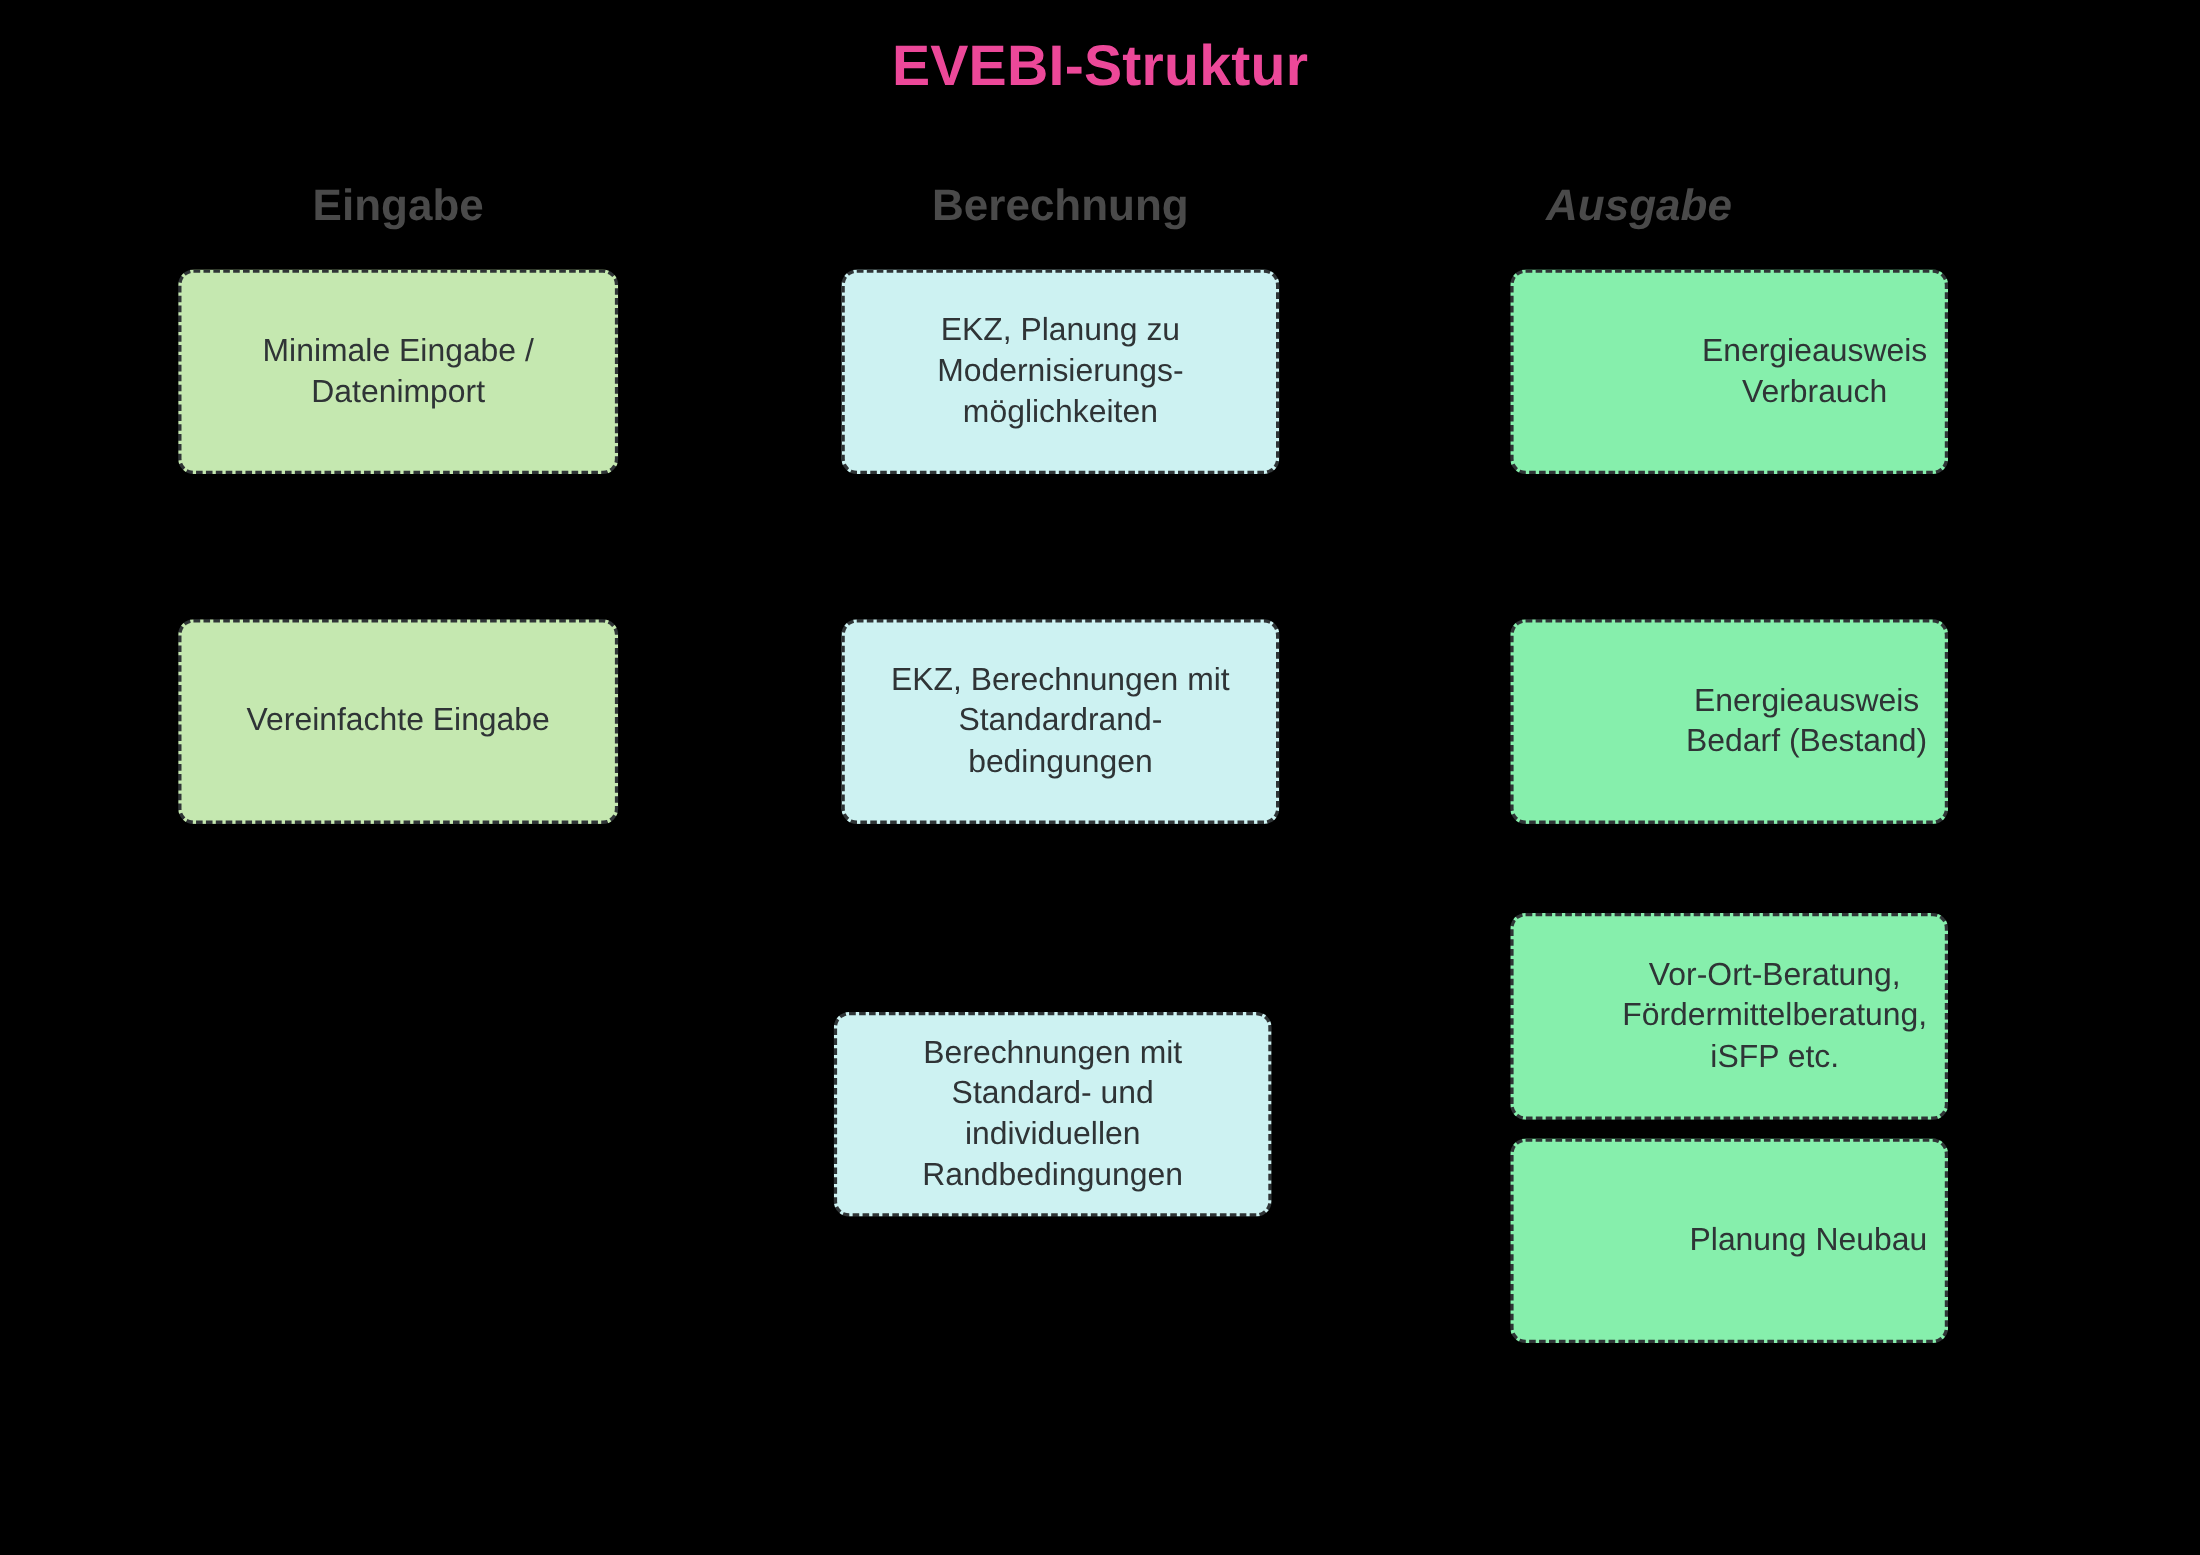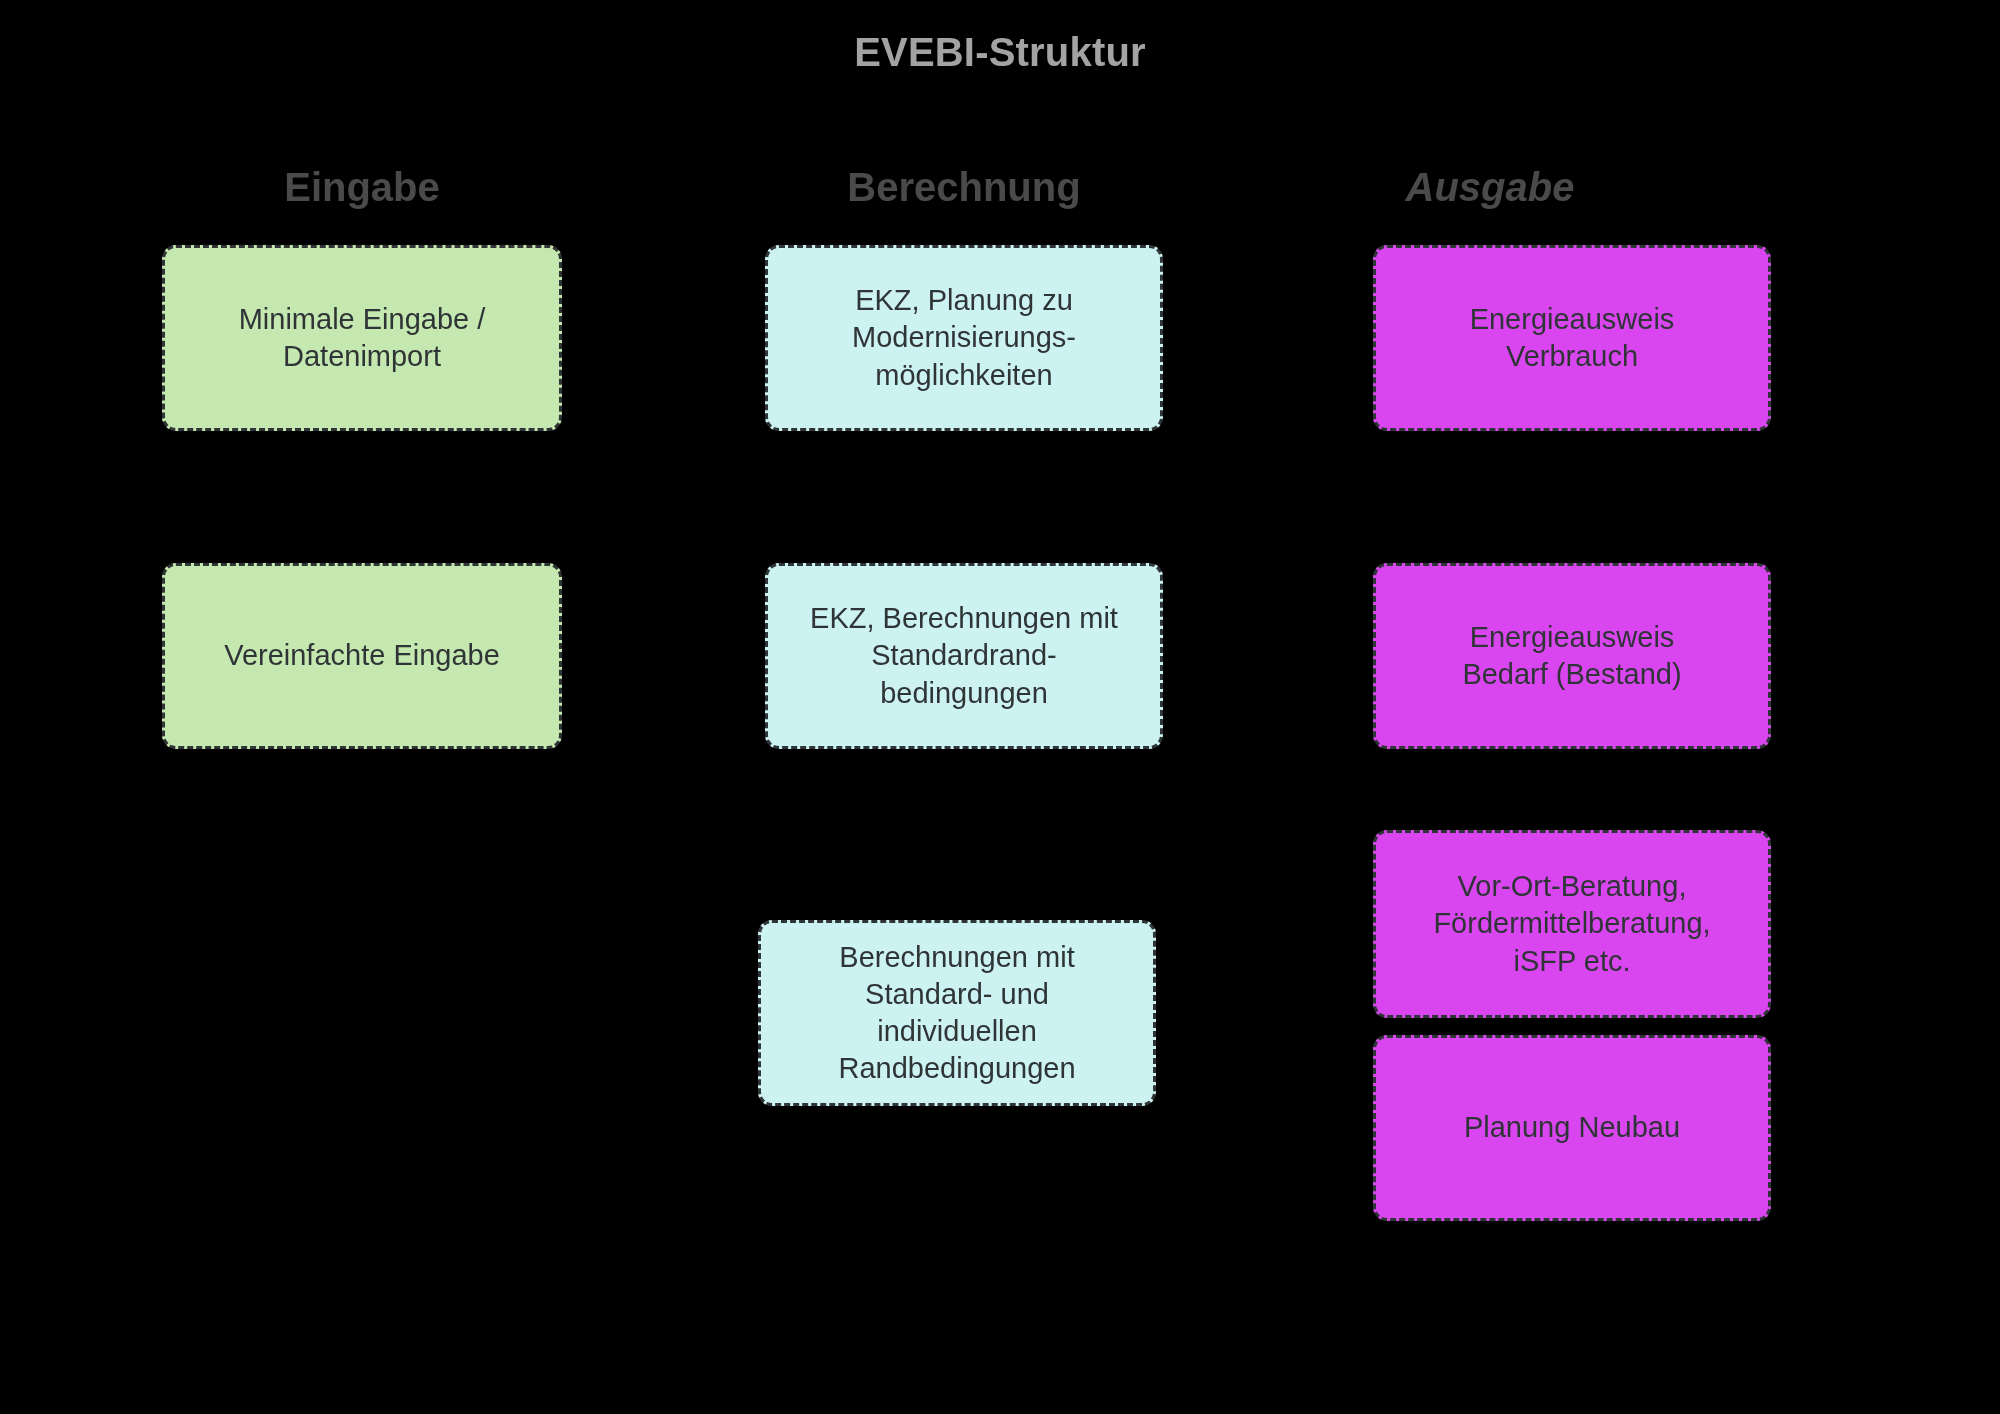--- a/index.html
+++ b/index.html
@@ -21,23 +21,23 @@
     width: 2000px;
     height: 1414px;
   }
 
   .diagram-title {
     position: absolute;
     left: 0;
     top: 30px;
     width: 2000px;
     text-align: center;
-    font-size: 40px;
+    font-size: 52px;
     font-weight: bold;
-    color: #a3a3a3;
+    color: #ec4899;
     letter-spacing: 0.2px;
   }
 
   .column-header {
     position: absolute;
     font-size: 40px;
     font-weight: bold;
     color: #4a4a4a;
     text-align: center;
     top: 165px;
@@ -61,21 +61,22 @@
     border: 3px dashed #2f3436;
   }
 
   .node.green {
     background: #c5e8b0;
   }
   .node.cyan {
     background: #cdf2f2;
   }
   .node.blue {
-    background: #d946ef;
+    background: #86efac;
+    justify-content: flex-end;
   }
 
   .node-label {
     display: block;
     white-space: pre-line;
   }
 
   
   .node.c0 { left: 162px; width: 400px; }
   .node.c0.r0 { top: 245px;  height: 186px; }

